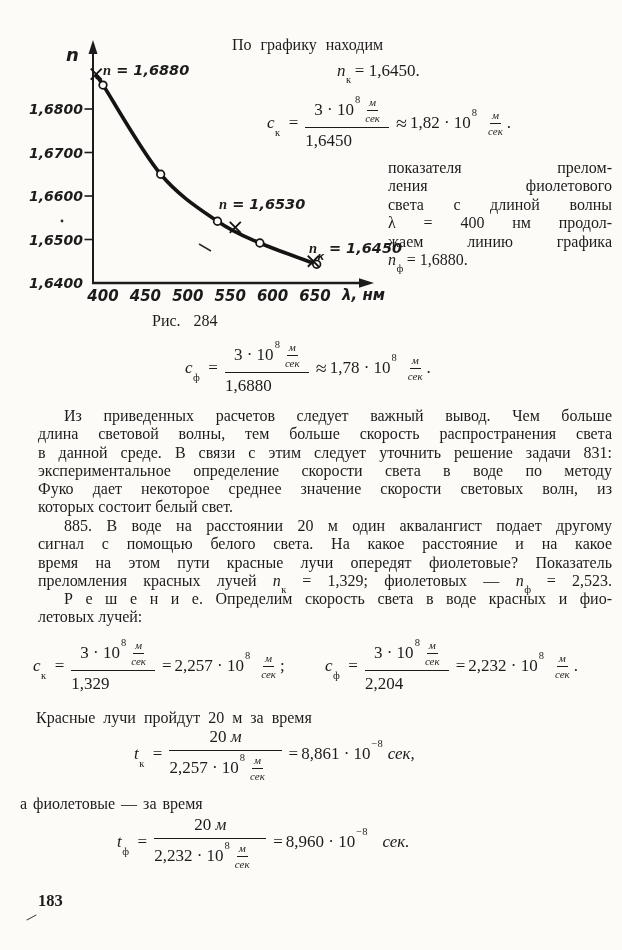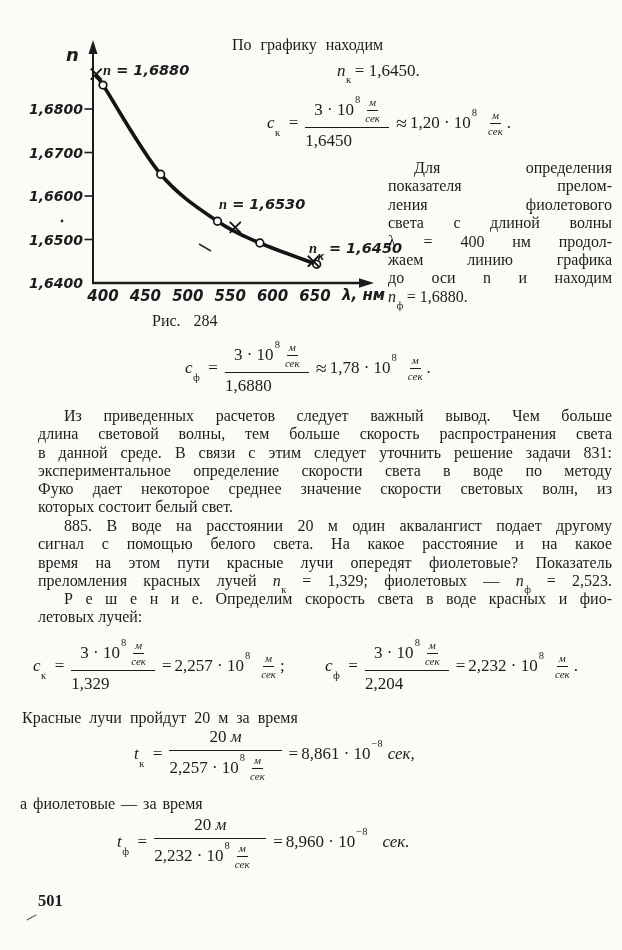--- a/index.html
+++ b/index.html
@@ -104,36 +104,34 @@
       <span class="fnum">
           <span class="coef"><span>3 · 10</span><sup>8</sup></span>
         <span class="ufrac">
             <span class="ut">м</span>
             <span class="ub">сек</span>
           </span>
         </span>
       <span class="fden">1,6450</span>
     </span>
     <span class="rel approx">≈</span>
-    <span class="coef"><span>1,20 · 10</span><sup>8</sup></span>
+    <span class="coef"><span>1,82 · 10</span><sup>8</sup></span>
     <span class="ufrac">
         <span class="ut">м</span>
         <span class="ub">сек</span>
       </span>
     <span class="tail">.</span>
   </div>
 
   <div class="col bodytext" style="left:388px;top:159px;width:224px;line-height:18.4px">
-    <div class="jline ind">Для определения</div>
     <div class="jline">показателя прелом-</div>
     <div class="jline">ления фиолетового</div>
     <div class="jline">света с длиной волны</div>
     <div class="jline">λ = 400 нм продол-</div>
     <div class="jline">жаем линию графика</div>
-    <div class="jline">до оси n и находим</div>
     <div class="line"><i>n</i><sub>ф</sub><span> = 1,6880.</span></div>
   </div>
 
   <div class="formula" style="left:185px;top:340px">
     <span class="fv"><i>c</i><sub>ф</sub></span>
     <span class="rel">=</span>
     <span class="bigfrac">
       <span class="fnum">
           <span class="coef"><span>3 · 10</span><sup>8</sup></span>
         <span class="ufrac">
@@ -207,21 +205,21 @@
     </span>
     <span class="rel">=</span>
     <span class="coef"><span>2,232 · 10</span><sup>8</sup></span>
     <span class="ufrac">
         <span class="ut">м</span>
         <span class="ub">сек</span>
       </span>
     <span class="tail">.</span>
   </div>
 
-  <div class="abs bodytext" style="left:22px;top:709px;word-spacing:4px">Красные лучи пройдут 20 м за время</div>
+  <div class="abs bodytext" style="left:36px;top:709px;word-spacing:4px">Красные лучи пройдут 20 м за время</div>
 
   <div class="formula" style="left:134px;top:726px">
     <span class="fv"><i>t</i><sub>к</sub></span>
     <span class="rel">=</span>
     <span class="bigfrac">
       <span class="fnum" style="padding-left:40px;padding-right:40px">
           <span class="coef"><span>20</span> <i>м</i></span>
         </span>
       <span class="fden">
           <span class="coef"><span>2,257 · 10</span><sup>8</sup></span>
@@ -251,16 +249,16 @@
             <span class="ut">м</span>
             <span class="ub">сек</span>
           </span>
         </span>
     </span>
     <span class="rel">=</span>
     <span class="coef"><span>8,960 · 10</span><sup>−8</sup></span>
     <i style="margin-left:10px">сек.</i>
   </div>
 
-  <div class="pagenum" style="left:38px;top:891px">501</div>
+  <div class="pagenum" style="left:38px;top:891px">183</div>
   <div class="stray-slash" style="left:26px;top:917px"></div>
 
 </div>
 
 </body></html>

